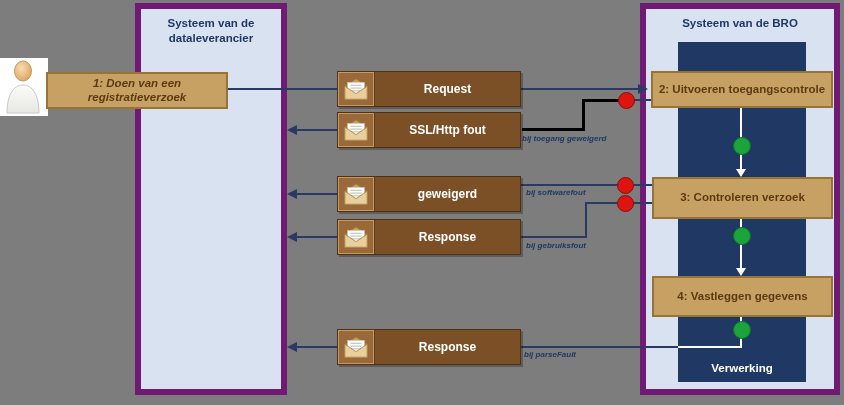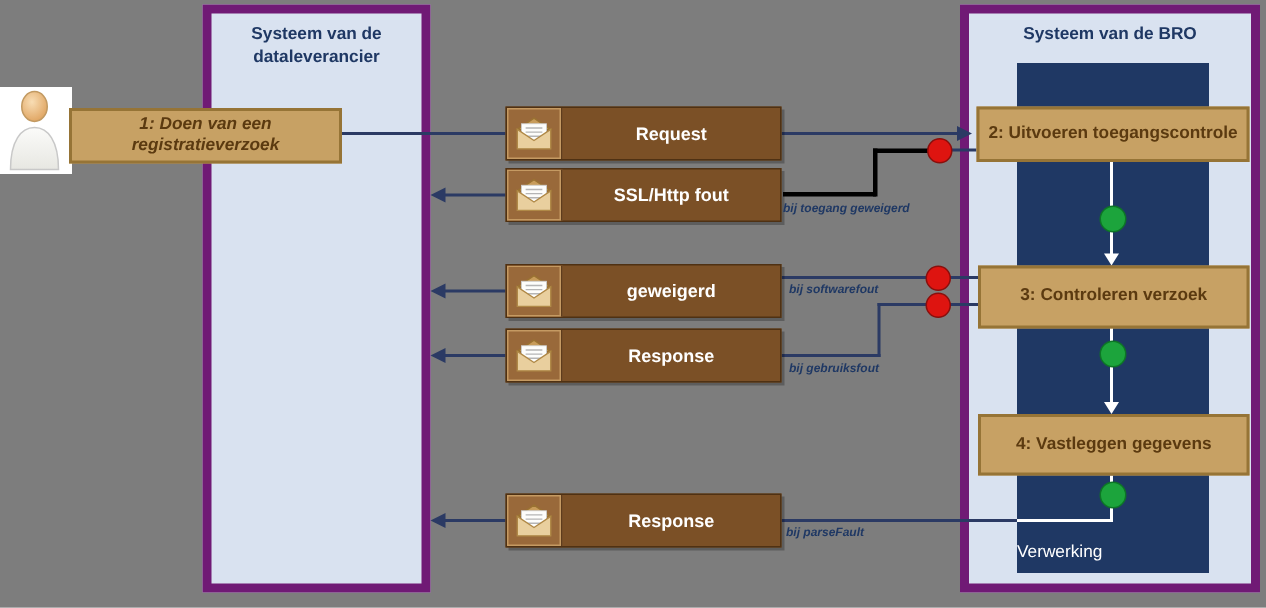--- a/index.html
+++ b/index.html
@@ -4,21 +4,21 @@
 <style>
   html,body{margin:0;padding:0;}
   body{font-family:"Liberation Sans",sans-serif;}
   .stage{position:relative;width:844px;height:405px;background:#7d7d7d;overflow:hidden;}
 
   .lane{position:absolute;top:3px;height:392px;background:#d9e2f0;border:6px solid #701a75;box-sizing:border-box;z-index:1;}
   .lane-title{position:absolute;top:7px;left:0;width:100%;text-align:center;font-weight:bold;
               font-size:11.5px;line-height:1.3;color:#1f3864;z-index:6;}
 
   .activity-bar{position:absolute;background:#1f3864;z-index:2;}
-  .verwerking{position:absolute;text-align:left;color:#ffffff;font-weight:normal;font-size:11.5px;z-index:6;}
+  .verwerking{position:absolute;text-align:center;color:#ffffff;font-weight:bold;font-size:11.5px;z-index:6;}
 
   .stepbox{position:absolute;background:#c7a164;border:2px solid #967436;box-sizing:border-box;
            color:#5b3a10;font-weight:bold;font-size:11.5px;text-align:center;
            display:flex;align-items:center;justify-content:center;line-height:1.2;z-index:5;padding:1px 4px;}
 
   .msgbox{position:absolute;width:184px;height:36px;background:#7b5026;border:1px solid #4f3113;
           box-sizing:border-box;display:flex;align-items:stretch;z-index:5;box-shadow:2px 2px 0 rgba(0,0,0,0.25);}
   .msgicon{width:36px;background:#99693a;border-right:1px solid #5e3c1c;box-shadow:inset 0 0 0 1px #c59a62;
            display:flex;align-items:center;justify-content:center;flex:0 0 36px;}
   .msglabel{flex:1;display:flex;align-items:center;justify-content:center;color:#ffffff;

